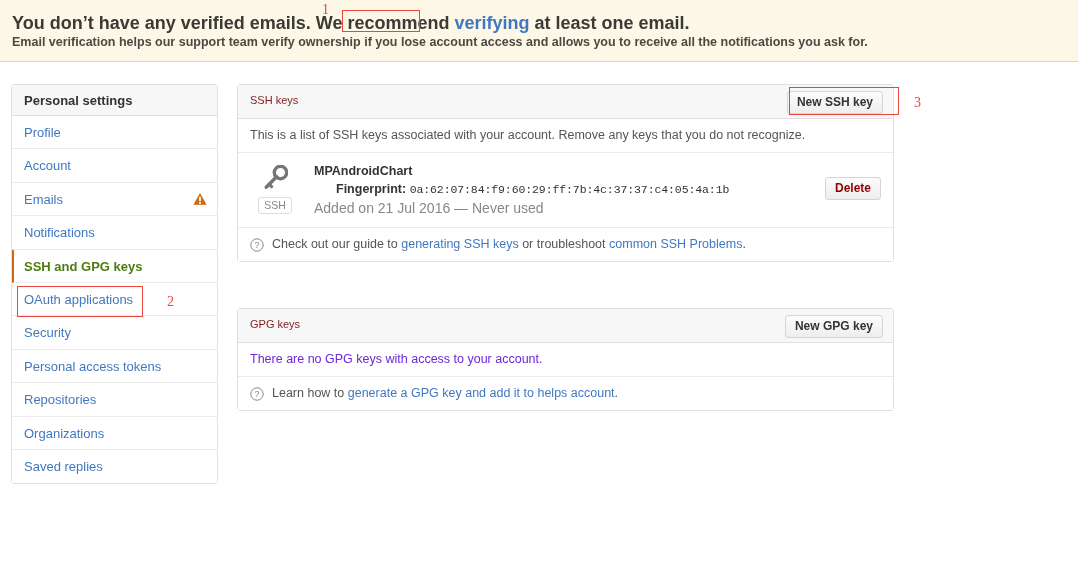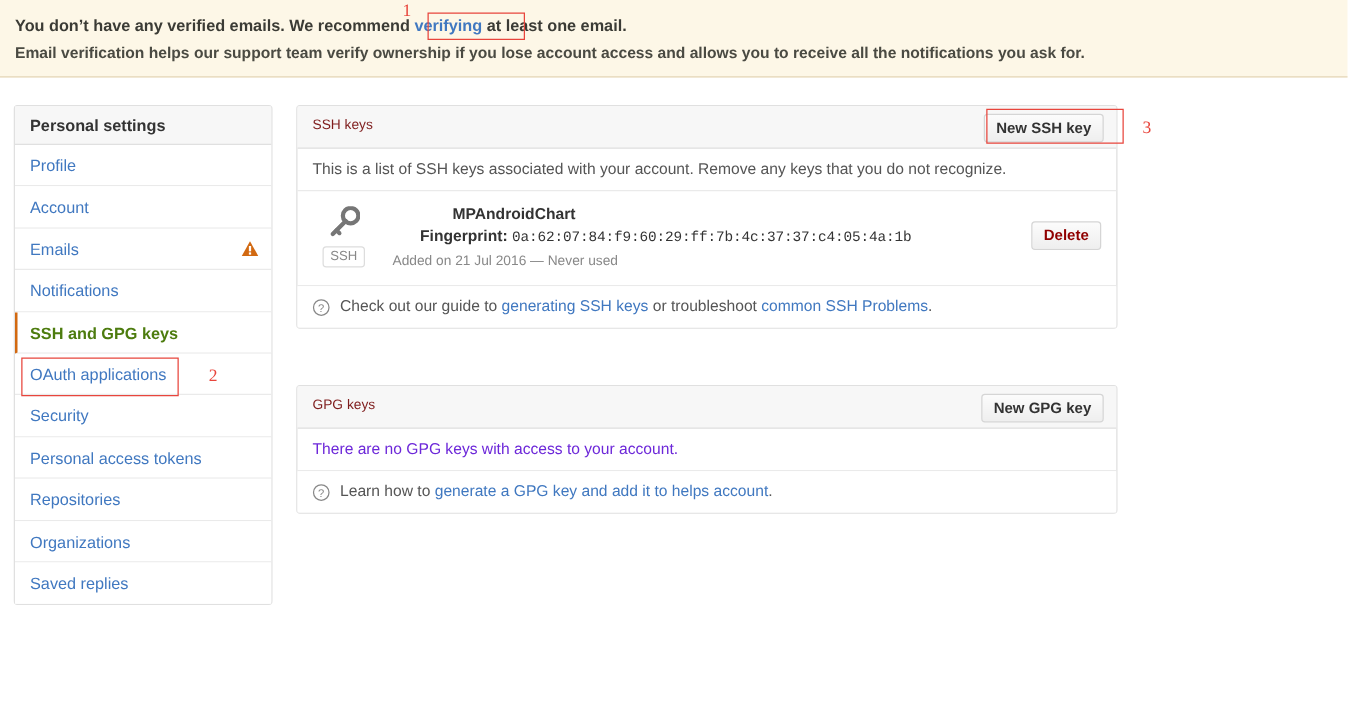--- a/index.html
+++ b/index.html
@@ -18,21 +18,21 @@
   .banner {
     position: absolute;
     left: 0; top: 0;
     width: 1078px; height: 62px;
     background: #fdf7e7;
     border-bottom: 1px solid #e3d6b8;
   }
   .banner-line1 {
     position: absolute;
     left: 12px; top: 13px;
-    font-size: 13px;
+    font-size: 18px;
     font-weight: bold;
     color: #3b3b35;
     white-space: nowrap;
   }
   .banner-line1 .lnk {
     color: #4078c0;
     font-weight: bold;
   }
   .banner-line2 {
     position: absolute;
@@ -158,38 +158,37 @@
     line-height: 13px;
   }
   .key-body {
     margin-left: 64px;
   }
   .key-title {
     font-size: 12.5px;
     font-weight: bold;
     color: #333333;
     line-height: 17px;
-    margin-left: 48px;
   }
   .key-fp {
     font-size: 12.5px;
     font-weight: bold;
     color: #333333;
     line-height: 18px;
     margin-left: 22px;
   }
   .key-fp .mono {
     font-family: "Liberation Mono", monospace;
     font-weight: normal;
     font-size: 11.5px;
     color: #333333;
     letter-spacing: -0.1px;
   }
   .key-meta {
-    font-size: 11px;
+    font-size: 14px;
     color: #888888;
     line-height: 18px;
   }
   .delete-btn {
     position: absolute;
     right: 12px; top: 24px;
     height: 23px;
     padding: 0 9px;
     line-height: 21px;
     font-family: "Liberation Sans", sans-serif;

